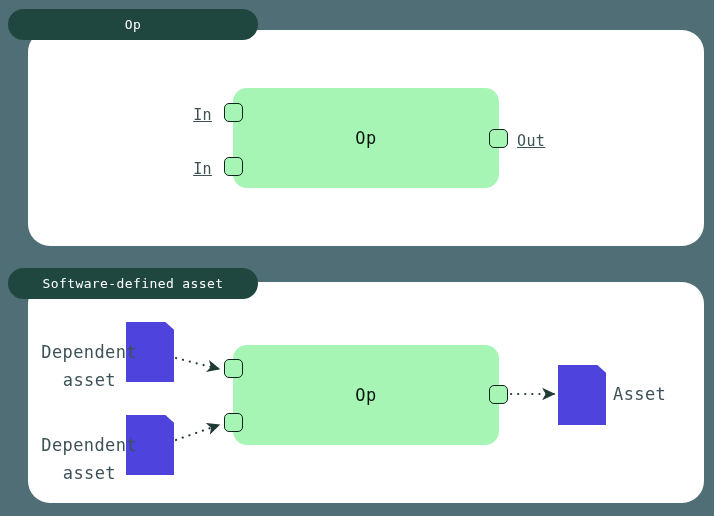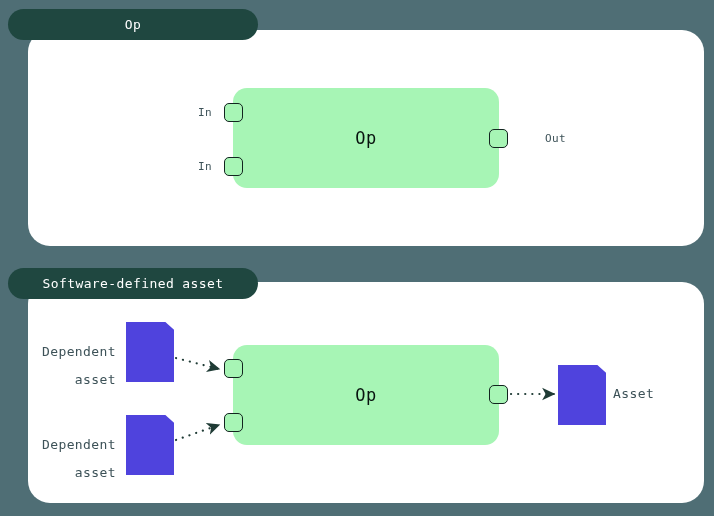--- a/index.html
+++ b/index.html
@@ -72,39 +72,40 @@
     background: #a7f5b5;
     border: 1.6px solid #12241f;
     border-radius: 5px;
     box-sizing: border-box;
     z-index: 5;
   }
 
   
   .port-label {
     position: absolute;
-    font-size: 11px;
+    font-size: 15px;
     color: #3d5258;
     letter-spacing: 0.4px;
     z-index: 3;
     white-space: nowrap;
+    text-decoration: underline;
   }
   .port-label.right-al { text-align: right; }
 
   
   .asset-icon {
     position: absolute;
     background: #4f43dd;
     z-index: 3;
     clip-path: polygon(0 0, 82% 0, 100% 13%, 100% 100%, 0 100%);
   }
 
   .asset-caption {
     position: absolute;
-    font-size: 13px;
+    font-size: 17px;
     color: #3d5258;
     line-height: 14px;
     letter-spacing: 0.4px;
     z-index: 3;
     white-space: pre;
   }
   .asset-caption.right-al { text-align: right; }
 
   
   .edge {
@@ -126,21 +127,21 @@
   <span class="op-node-label">Op</span>
 </div>
 
 <div class="connector" style="left:224px; top:103px;"></div>
 <div class="connector" style="left:224px; top:157px;"></div>
 
 <div class="connector" style="left:489px; top:129px;"></div>
 
 <div class="port-label right-al" style="left:160px; top:106px; width:52px;">In</div>
 <div class="port-label right-al" style="left:160px; top:160px; width:52px;">In</div>
-<div class="port-label" style="left:517px; top:132px;margin-left:28px;">Out</div>
+<div class="port-label" style="left:517px; top:132px;">Out</div>
 
 <div class="panel" id="panel-sda"></div>
 
 <div class="panel-tab" id="tab-sda">
   <span>Software-defined asset</span>
 </div>
 
 <div class="op-node" id="op-node-bottom">
   <span class="op-node-label">Op</span>
 </div>

